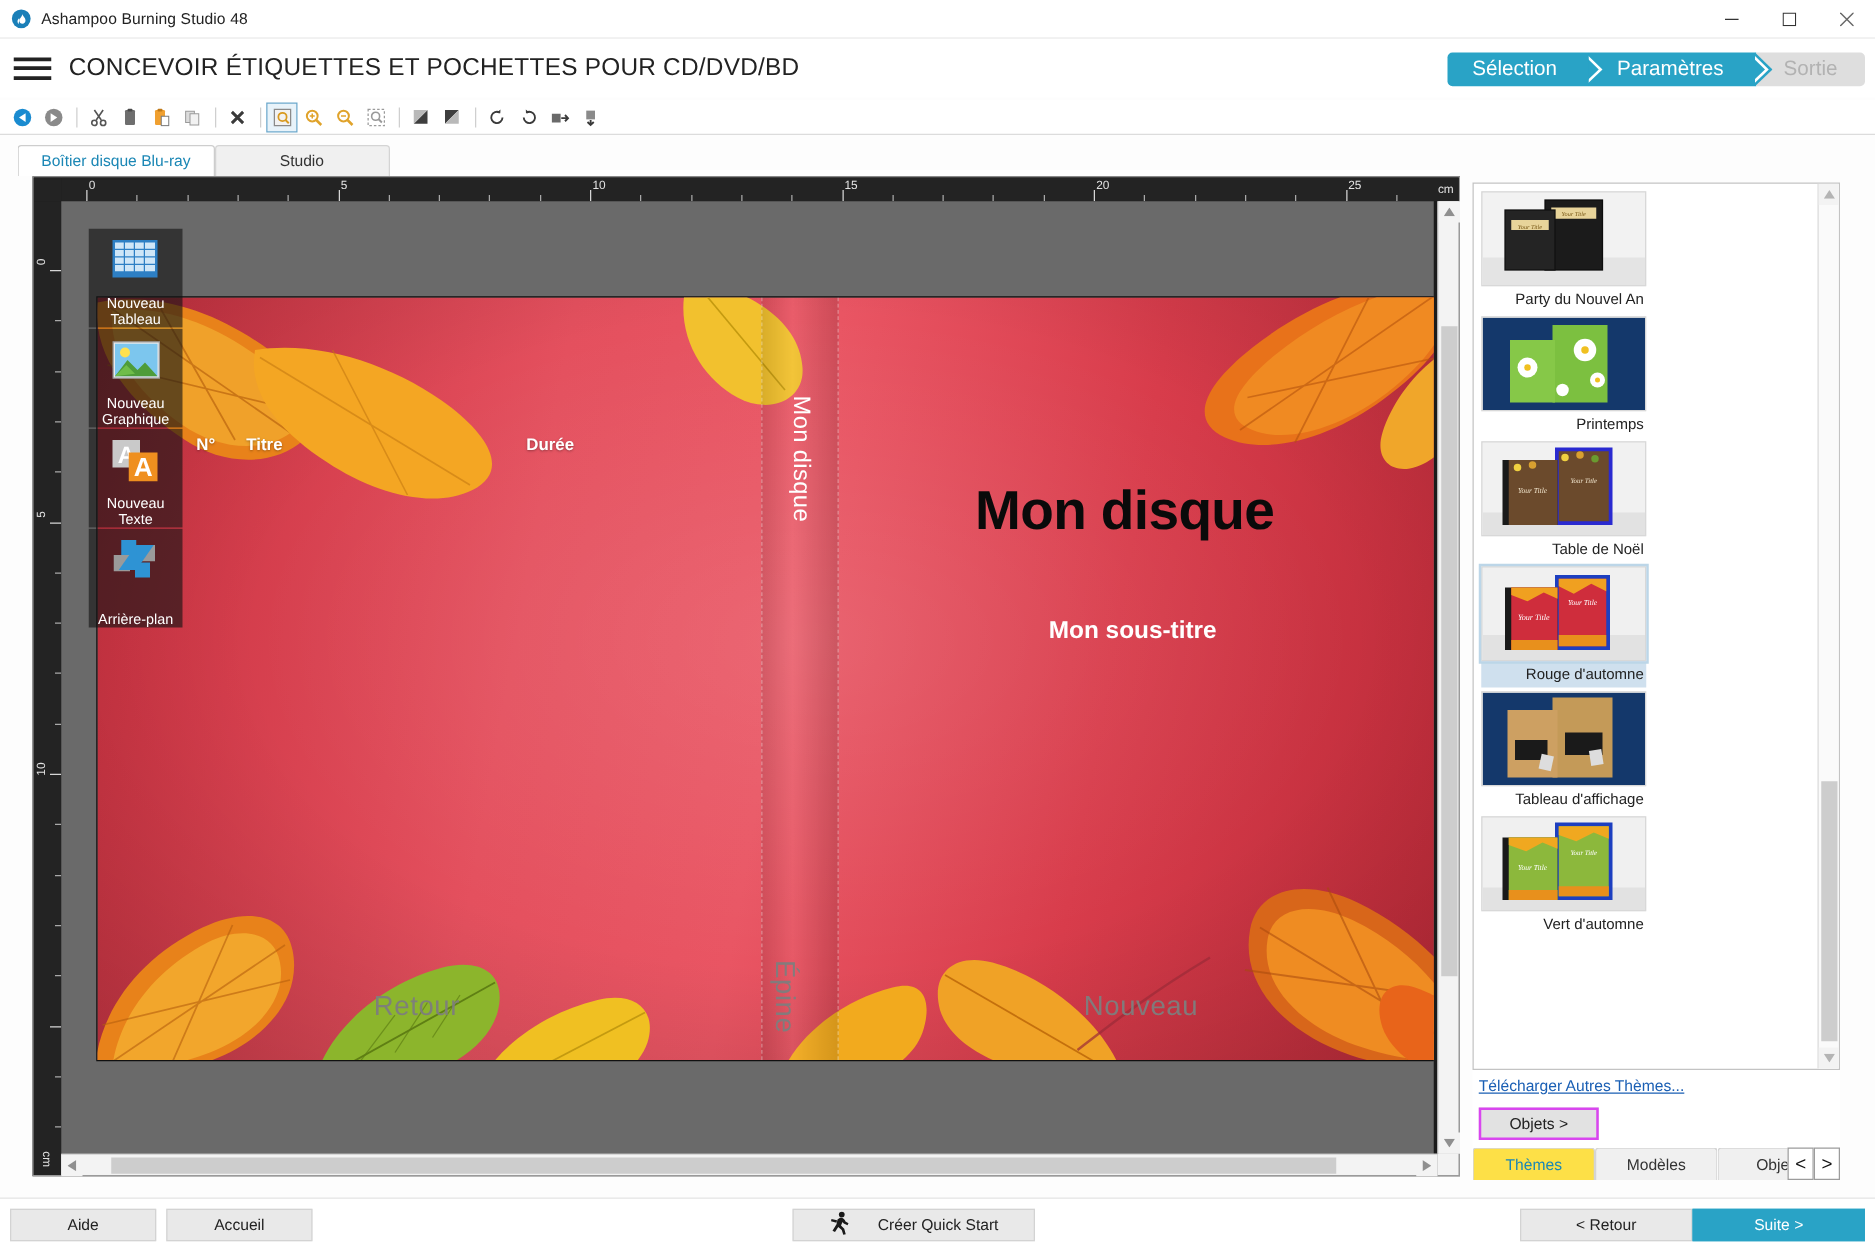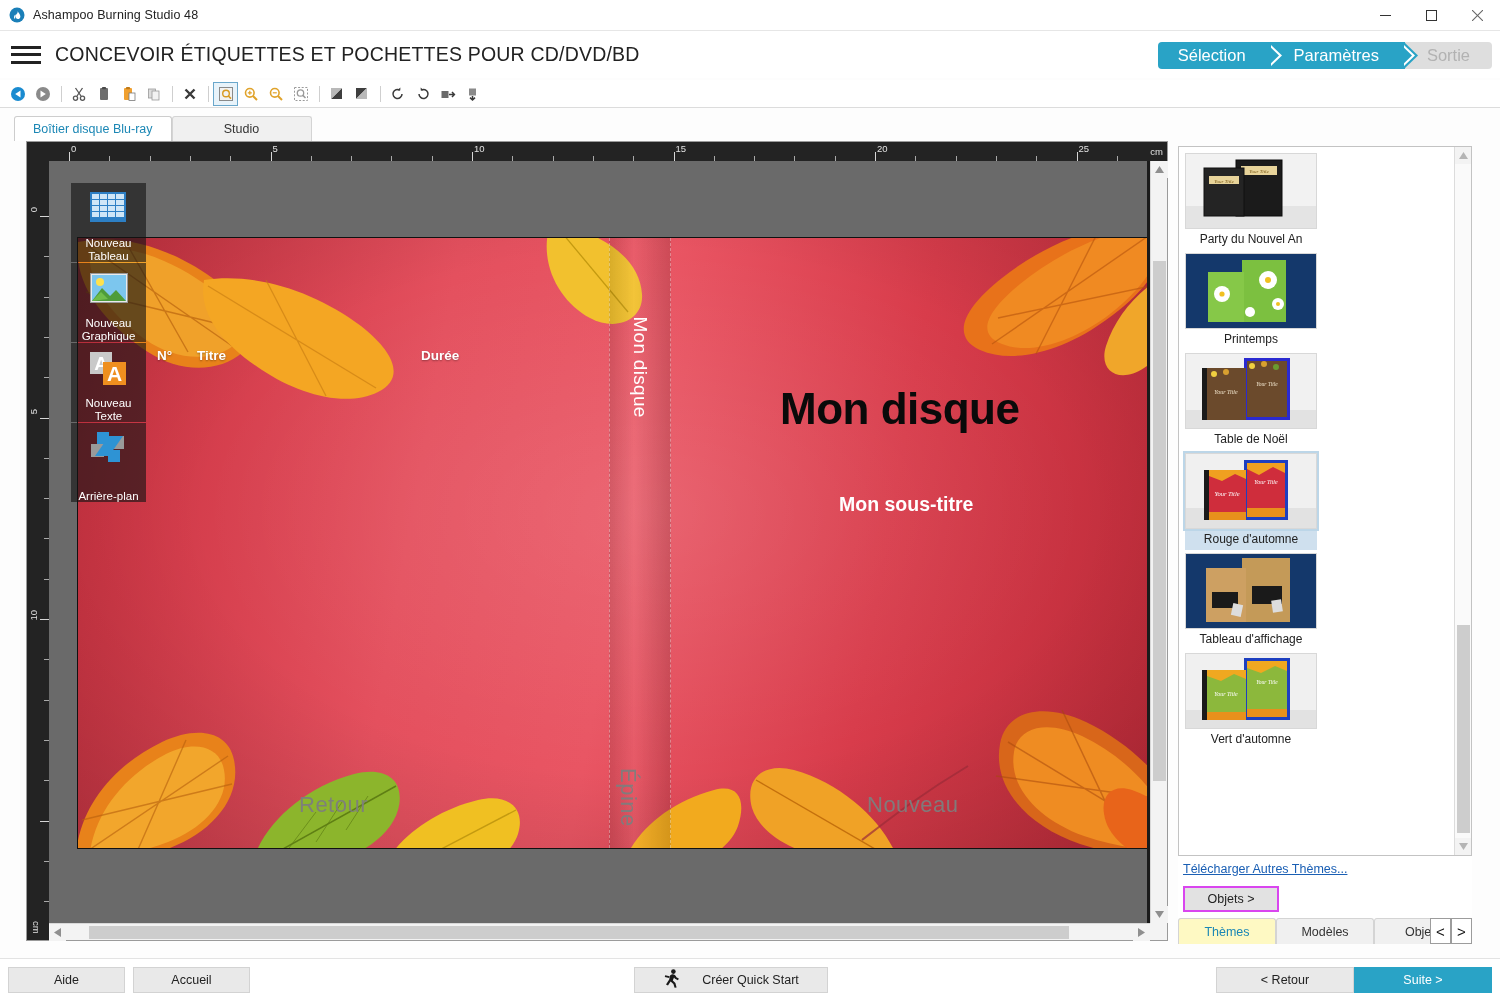--- a/index.html
+++ b/index.html
@@ -116,34 +116,34 @@
   .sbbtn.hz { width: 17px; height: 17px; }
   .sbthumb { position: absolute; background: #cdcdcd; }
   .sbcorner { position: absolute; right: 0; bottom: 0; width: 17px; height: 17px; background: #f3f3f3; }
 
   
   .rpanel { position: absolute; left: 1178px; top: 146px; width: 294px; height: 795px; background: #fff; }
   .themelist { position: absolute; left: 0; top: 0; width: 294px; height: 710px; border: 1px solid #c3c3c3; background: #fff; overflow: hidden; }
   .tl-inner { position: absolute; left: 0; top: 0; width: 275px; height: 100%; padding: 6px 0 0 6px; }
   .theme { width: 132px; margin-bottom: 3px; cursor: pointer; }
   .theme .thumb { width: 132px; height: 76px; border: 1px solid #d8d8d8; background: #eee; overflow: hidden; position: relative; }
-  .theme .tname { font-size: 12px; color: #222; text-align: center; padding: 3px 2px 4px; }
+  .theme .tname { font-size: 12px; color: #222; text-align: right; padding: 3px 2px 4px; }
   .theme.sel .thumb { outline: 2px solid #bcd6e8; }
   .theme.sel .tname { background: #cfe0ee; }
   .tl-sb { position: absolute; right: 0; top: 0; width: 17px; height: 100%; background: #fafafa; border-left: 1px solid #dcdcdc; }
 
   .dl-link { position: absolute; left: 5px; top: 716px; font-size: 12.5px; color: #1a5fb4; text-decoration: underline; cursor: pointer; }
   .objbtn { position: absolute; left: 5px; top: 740px; width: 96px; height: 26px; background: #e2e2e2; border: 2px solid #d946ef;
             font-size: 12.5px; color: #222; display: flex; align-items: center; justify-content: center; cursor: pointer; }
 
   .btabs { position: absolute; left: 0; top: 772px; width: 294px; height: 26px; display: flex; align-items: stretch; }
   .btab { flex: 1; display: flex; align-items: center; justify-content: center; font-size: 12.5px; color: #333;
           background: #f0f0f0; border: 1px solid #d4d4d4; border-bottom: none; border-radius: 3px 3px 0 0; cursor: pointer;
           overflow: hidden; white-space: nowrap; }
-  .btab.active { background: #fef9c3; color: #1b87b5; }
+  .btab.active { background: #fde047; color: #1b87b5; }
   .btnav { position: absolute; right: 0; top: 772px; display: flex; }
   .btnav div { width: 21px; height: 26px; background: #fff; border: 1px solid #9c9c9c; display: flex;
                align-items: center; justify-content: center; font-size: 15px; color: #111; cursor: pointer; }
 
   
   .bottombar { position: absolute; left: 0; bottom: 0; width: 1500px; height: 42px; background: #fff; border-top: 1px solid #e3e3e3; }
   .btn { position: absolute; height: 26px; display: flex; align-items: center; justify-content: center;
          font-size: 12.5px; border: 1px solid #d3d3d3; background: #e9e9e9; color: #222; cursor: pointer; }
   .btn.primary { background: #29a3c6; color: #fff; border-color: #29a3c6; }
   .btn.quick { display: flex; gap: 22px; padding: 0 16px; }

